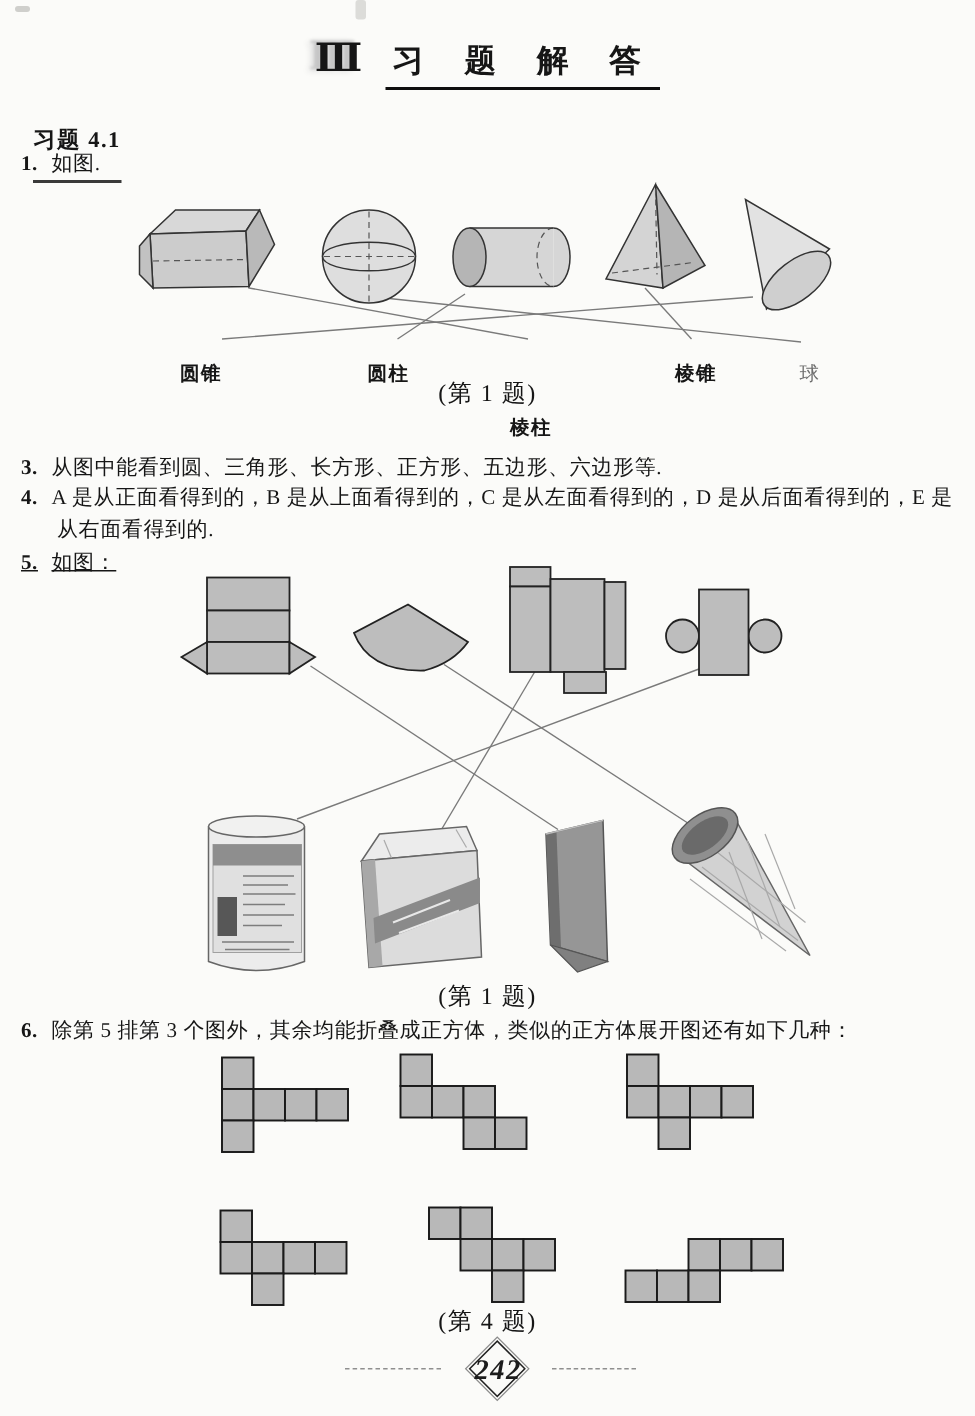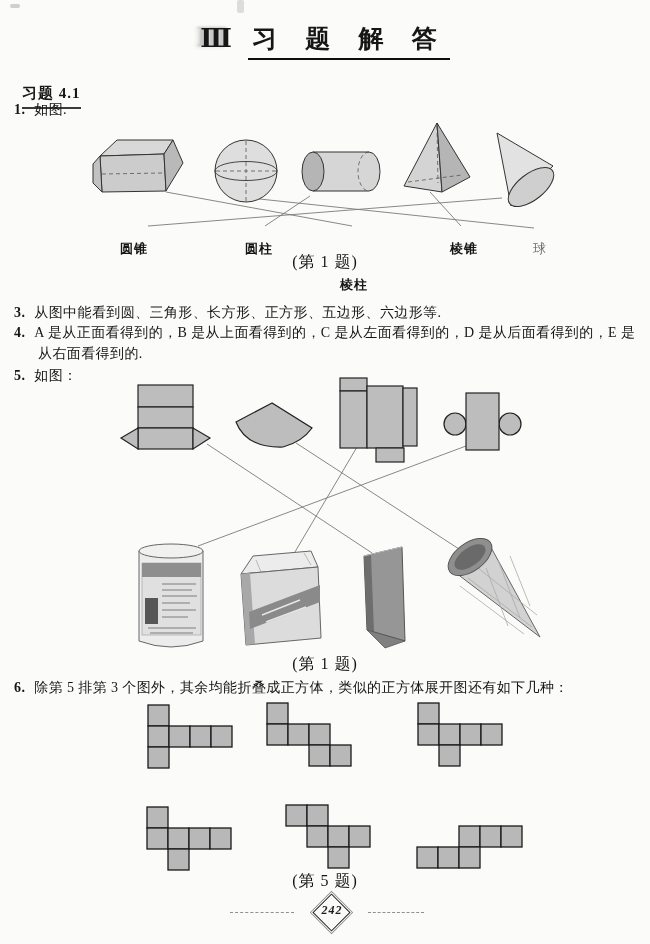--- a/index.html
+++ b/index.html
@@ -19,28 +19,28 @@
   .header{
     position:absolute;top:26px;left:0;right:0;
     display:flex;justify-content:center;align-items:flex-end;gap:16px;
   }
   .header .numeral{
     font-size:26px;font-weight:bold;line-height:1;
     text-shadow:-4px -1px 2px #c6c6c6, -6px 0 4px #dcdcdc;
     padding-bottom:8px;
   }
   .header .title{
-    font-size:25px;font-weight:bold;letter-spacing:11px;
+    font-size:21px;font-weight:bold;letter-spacing:11px;
     padding:0 2px 7px 4px;border-bottom:2.5px solid #0e0e0e;line-height:1;
   }
   
   .exercise-label{
     position:absolute;left:22px;top:84px;
     font-size:15px;font-weight:bold;letter-spacing:1px;
-    padding-bottom:4px;border-bottom:2px solid #3a3a3a;
+    padding-bottom:17px;border-bottom:2px solid #3a3a3a;
   }
   
   .tline{position:absolute;left:14px;font-size:14px;line-height:20px;white-space:nowrap;letter-spacing:.4px;}
   .tline .pnum{font-weight:bold;font-family:"Liberation Serif",serif;margin-right:9px;}
   .cont{position:absolute;left:38px;font-size:14px;line-height:20px;white-space:nowrap;letter-spacing:.4px;text-align:right;}
   
   .shape-label{
     position:absolute;top:240px;font-size:13px;font-weight:bold;letter-spacing:1px;
   }
   .shape-label.muted{color:#6d6d6d;font-weight:normal;}
@@ -53,21 +53,21 @@
   .dashes{position:absolute;top:14px;border-top:1.6px dashed #8f8f8f;}
   .dash-l{left:230px;width:64px;}
   .dash-r{left:368px;width:56px;}
   .diamond{
     position:absolute;left:318px;top:1px;width:25px;height:25px;
     border:1.6px solid #222;transform:rotate(45deg);background:#fafaf8;
     box-shadow:0 0 0 1px #fbfbf9, 0 0 0 1.8px #8a8a8a;
   }
   .pagenum{
     position:absolute;left:303px;top:5px;width:58px;text-align:center;
-    font-size:12px;font-weight:bold;font-style:italic;color:#1c1c1c;letter-spacing:1px;
+    font-size:19px;font-weight:bold;font-style:italic;color:#1c1c1c;letter-spacing:1px;
   }
   
   .speck{position:absolute;background:#cfcfcc;border-radius:2px;}
 </style>
 </head>
 <body>
 
 <div id="page">
 
   <div class="speck" style="left:10px;top:4px;width:10px;height:4px;"></div>
@@ -83,21 +83,21 @@
   <div class="tline" style="top:100px;">
     <span class="pnum">1.</span><span>如图.</span>
   </div>
   <div class="tline" style="top:303px;">
     <span class="pnum">3.</span><span>从图中能看到圆、三角形、长方形、正方形、五边形、六边形等.</span>
   </div>
   <div class="tline" style="top:323px;">
     <span class="pnum">4.</span><span>A 是从正面看得到的，B 是从上面看得到的，C 是从左面看得到的，D 是从后面看得到的，E 是</span>
   </div>
   <div class="cont" style="top:344px;">从右面看得到的.</div>
-  <div class="tline" style="top:366px;">
+  <div class="tline" style="top:366px;text-decoration:underline;">
     <span class="pnum">5.</span><span>如图：</span>
   </div>
   <div class="tline" style="top:678px;">
     <span class="pnum">6.</span><span>除第 5 排第 3 个图外，其余均能折叠成正方体，类似的正方体展开图还有如下几种：</span>
   </div>
 
   <svg class="overlay" width="650" height="944" viewBox="0 0 650 944">
 
     <g stroke="#7a7a7a" stroke-width="0.9">
       <line x1="166" y1="192" x2="352" y2="226"></line>
@@ -281,21 +281,21 @@
   <div id="fig1-labels">
       <span class="shape-label" style="left: 120px;">圆锥</span>
       <span class="shape-label" style="left: 245px;">圆柱</span>
       <span class="shape-label" style="left: 340px; margin-top: 36px;">棱柱</span>
       <span class="shape-label" style="left: 450px;">棱锥</span>
       <span class="shape-label muted" style="left: 533px;">球</span>
     </div>
 
   <div class="caption" style="top:252px;">(第 1 题)</div>
   <div class="caption" style="top:654px;">(第 1 题)</div>
-  <div class="caption" style="top:871px;">(第 5 题)</div>
+  <div class="caption" style="top:871px;">(第 4 题)</div>
 
   <div class="foot">
     <div class="dashes dash-l"></div>
     <div class="diamond"></div>
     <div class="pagenum">242</div>
     <div class="dashes dash-r"></div>
   </div>
 
 </div>
 

